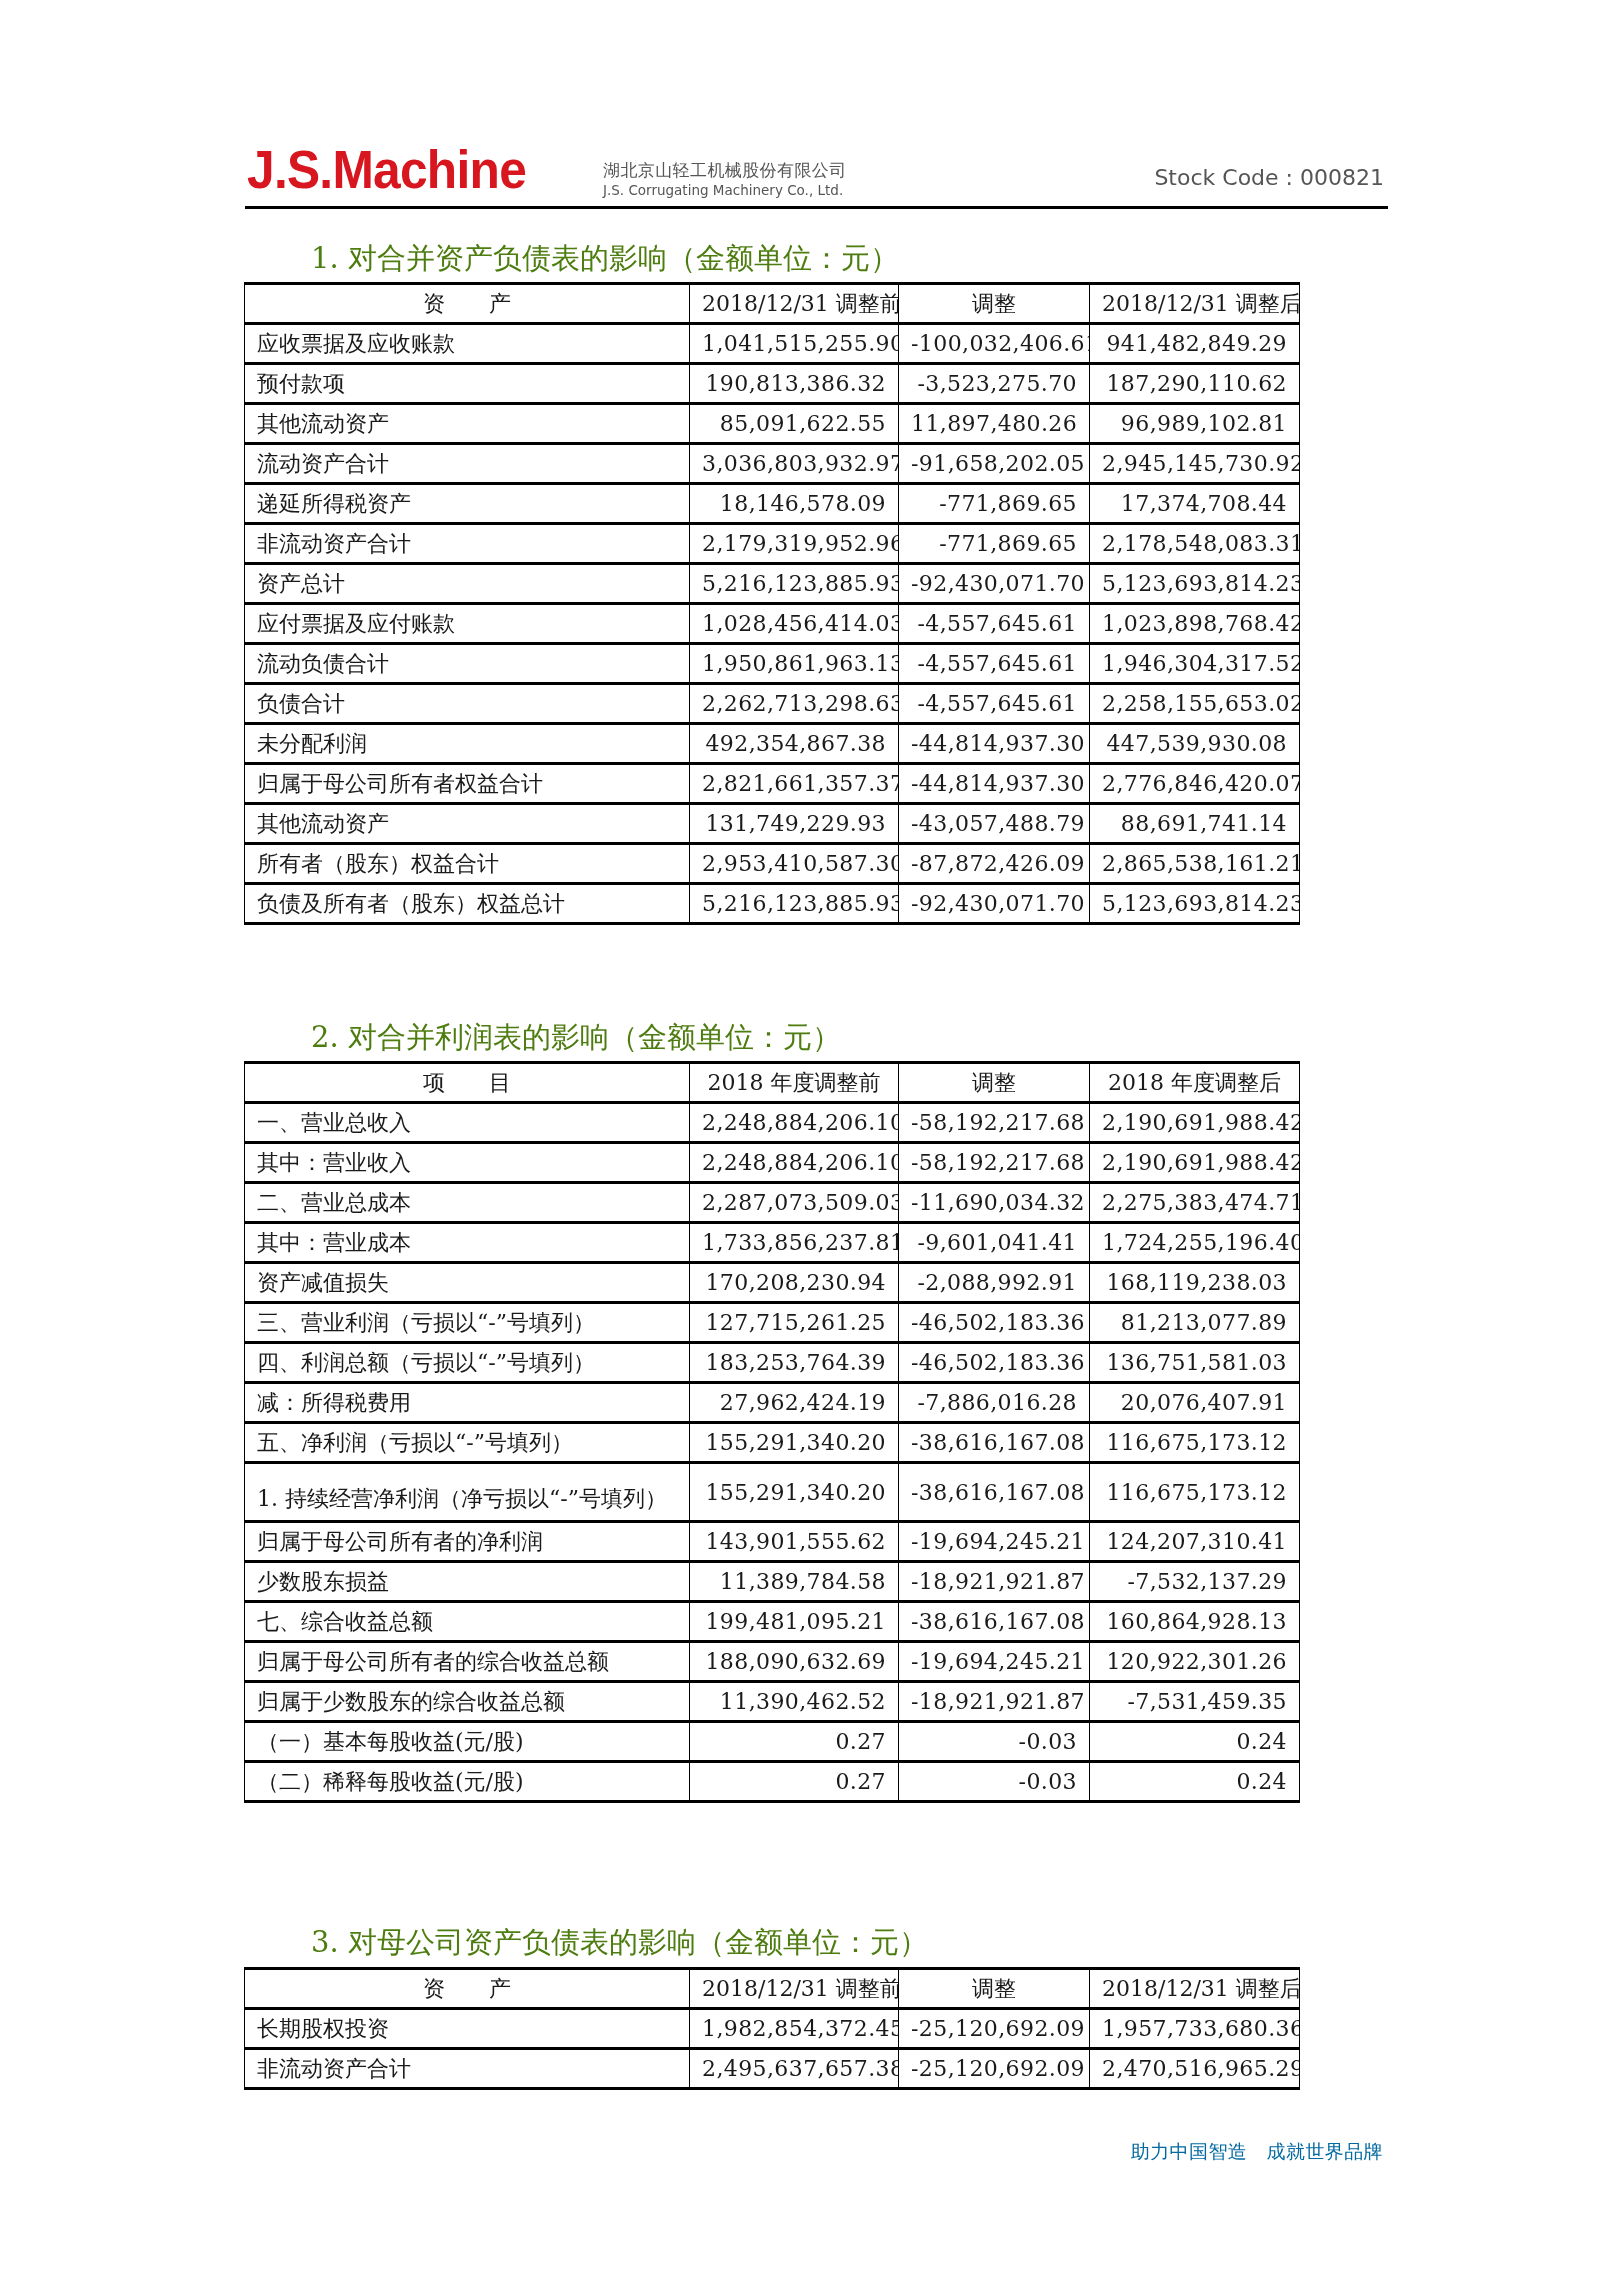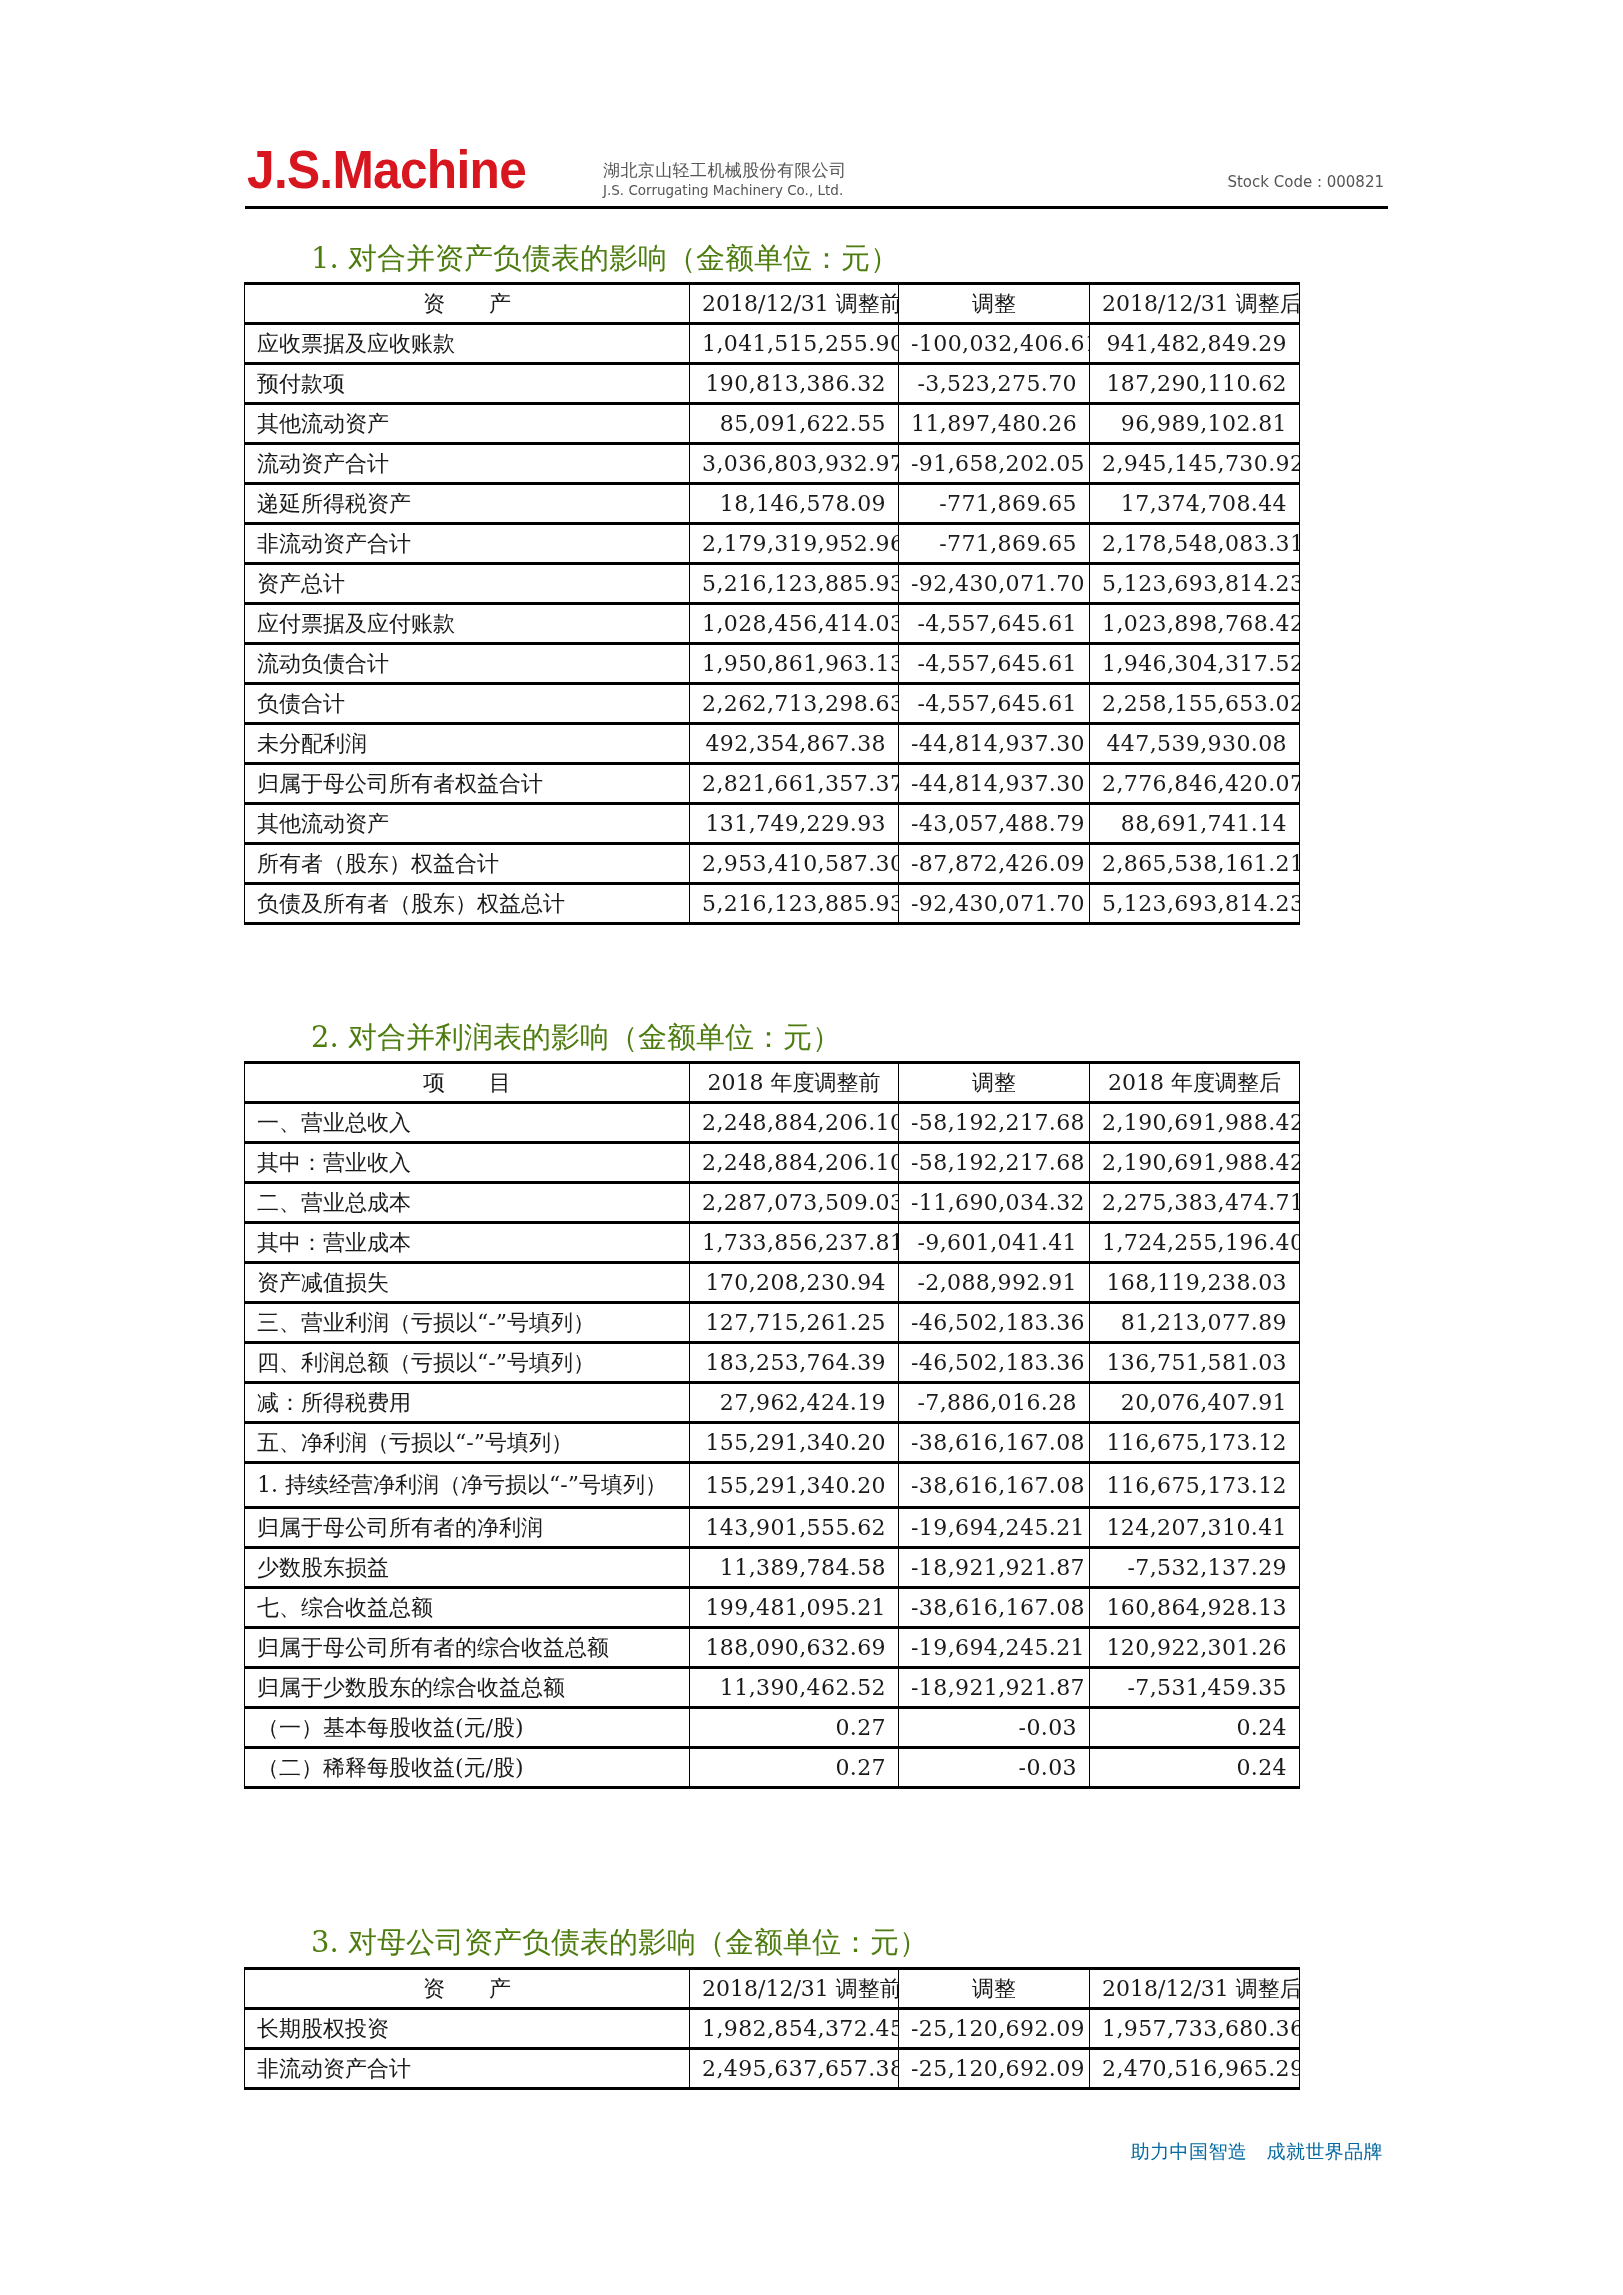--- a/index.html
+++ b/index.html
@@ -2,29 +2,29 @@
 <html style="font-size:13.5px"><head>
 <meta charset="utf-8">
 <style>
   html,body{margin:0;padding:0;background:#fff;}
   body{width:1623px;height:2295px;position:relative;overflow:hidden;font-family:"DejaVu Serif","Liberation Serif",serif;color:#1a1a1a;}
   .header{position:absolute;left:244px;top:135px;width:1152px;height:76px;}
   .logo{position:absolute;left:3.4px;top:5px;font-family:"Liberation Sans","DejaVu Sans",sans-serif;font-weight:bold;font-size:54px;letter-spacing:-0.8px;color:#d7161f;line-height:59px;transform:scaleX(0.92);transform-origin:left center;}
   .company{position:absolute;left:359px;top:12px;font-family:"DejaVu Sans",sans-serif;color:#555;margin-top:12px;}
   .company .cn{font-size:17px;line-height:22px;letter-spacing:0.4px;}
   .company .en{font-size:13.5px;line-height:18.6px;}
-  .stock{position:absolute;right:12px;top:30px;font-family:"DejaVu Sans",sans-serif;font-size:15px;color:#555;margin-top:8px;}
+  .stock{position:absolute;right:12px;top:30px;font-family:"DejaVu Sans",sans-serif;font-size:22px;color:#555;}
   .rule{position:absolute;left:245px;top:206px;width:1143px;height:3.4px;background:#000;}
   .sec-title{position:absolute;left:311px;font-size:29px;color:#4d7c0f;white-space:nowrap;}
   table.fin{position:absolute;left:244px;width:1001px;border-collapse:collapse;table-layout:fixed;}
   table.fin td{border-left:1.3px solid #000;border-right:1.3px solid #000;border-top:3.4px solid #000;border-bottom:3.4px solid #000;height:37px;padding:0 12px;font-size:22px;white-space:nowrap;overflow:hidden;}
   table.fin tr.hdr td{text-align:center;}
   table.fin td.num{text-align:right;font-size:22px;letter-spacing:0.4px;}
   table.fin td.lbl{text-align:left;}
-  table.fin td.wrap{white-space:normal;line-height:36px;padding-top:2px;padding-bottom:3.4px;}
+  table.fin td.wrap{white-space:normal;line-height:36px;padding-top:16px;padding-bottom:3.4px;}
   .c1{width:445px;} .c2{width:209px;} .c3{width:191px;} .c4{width:210px;}
   .footer{position:absolute;right:240px;top:2139px;font-family:"DejaVu Sans",sans-serif;font-size:19px;color:#0369a1;letter-spacing:0.4px;}
 </style>
 </head>
 <body>
 
 <div class="header">
   <div class="logo">J.S.Machine</div>
   <div class="company">
     <div class="cn">湖北京山轻工机械股份有限公司</div>

